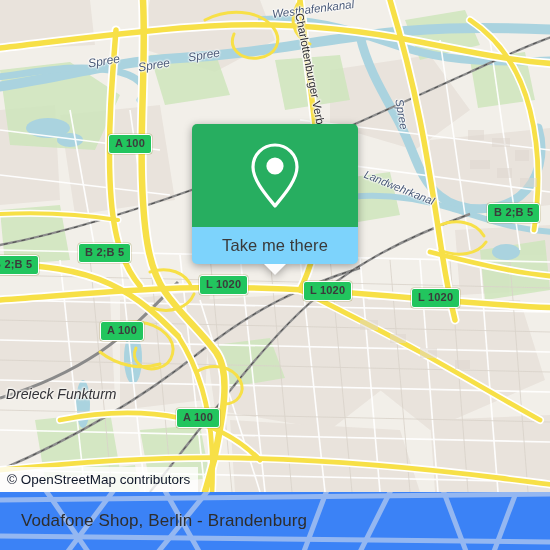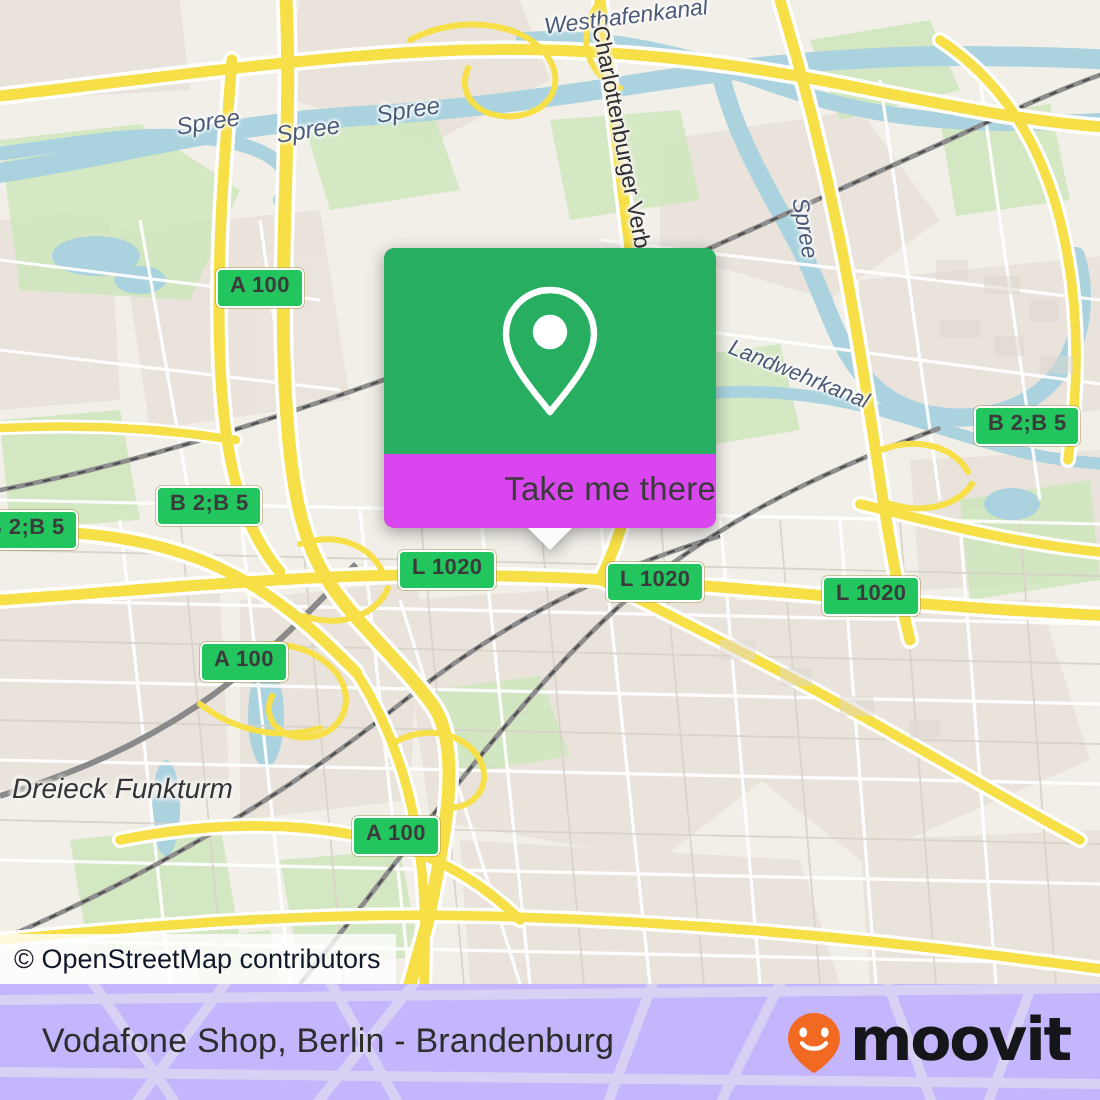--- a/index.html
+++ b/index.html
@@ -111,25 +111,25 @@
   #popup-green {
     height: 103px;
     background: #27ae60;
     border-radius: 5px 5px 0 0;
     display: flex;
     align-items: center;
     justify-content: center;
   }
   #popup-white {
     height: 37px;
-    background: #d946ef;
+    background: #7dd3fc;
     border-radius: 0 0 5px 5px;
     display: flex;
     align-items: center;
-    justify-content: flex-end;
+    justify-content: center;
     position: relative;
   }
   #popup-label {
     color: #3a3a3a;
     font-size: 16.5px;
     letter-spacing: .1px;
   }
   #popup-tail {
     position: absolute;
     left: 50%;
@@ -143,21 +143,21 @@
   }
   #pin-icon svg { display: block; }
 
   
   #bottombar {
     position: absolute;
     left: 0;
     top: 492px;
     width: 550px;
     height: 58px;
-    background: #c4b5fd;
+    background: #3b82f6;
     overflow: hidden;
   }
   #bottombar-watermark {
     position: absolute;
     left: 0; top: 0;
     width: 550px; height: 58px;
     opacity: .5;
   }
   #bottom-title {
     position: absolute;
@@ -440,25 +440,16 @@
         <path d="M355,70 L395,-10"></path>
         <path d="M440,-10 L470,70"></path>
         <path d="M520,-10 L490,70"></path>
         <path d="M0,8 L550,2"></path>
         <path d="M0,44 L550,50"></path>
       </g>
     </svg>
 
     <div id="bottom-title">Vodafone Shop, Berlin - Brandenburg</div>
 
-    <div id="logo">
-      <svg id="logo-mark" width="34" height="34" viewBox="0 0 34 34">
-        <path d="M17 2.5 C9.8 2.5 4 8.2 4 15.2 C4 23.2 13 30.2 17 32.5 C21 30.2 30 23.2 30 15.2 C30 8.2 24.2 2.5 17 2.5 Z" fill="#f26a21"></path>
-        <ellipse cx="11.6" cy="12.2" rx="1.9" ry="2.5" fill="#ffffff"></ellipse>
-        <ellipse cx="22.4" cy="12.2" rx="1.9" ry="2.5" fill="#ffffff"></ellipse>
-        <path d="M11 17.6 C13.6 21.2 20.4 21.2 23 17.6" fill="none" stroke="#ffffff" stroke-width="2.2" stroke-linecap="round"></path>
-      </svg>
-      <span id="logo-text">moovit</span>
-    </div>
 
   </div>
 
 </div>
 
 </body></html>

